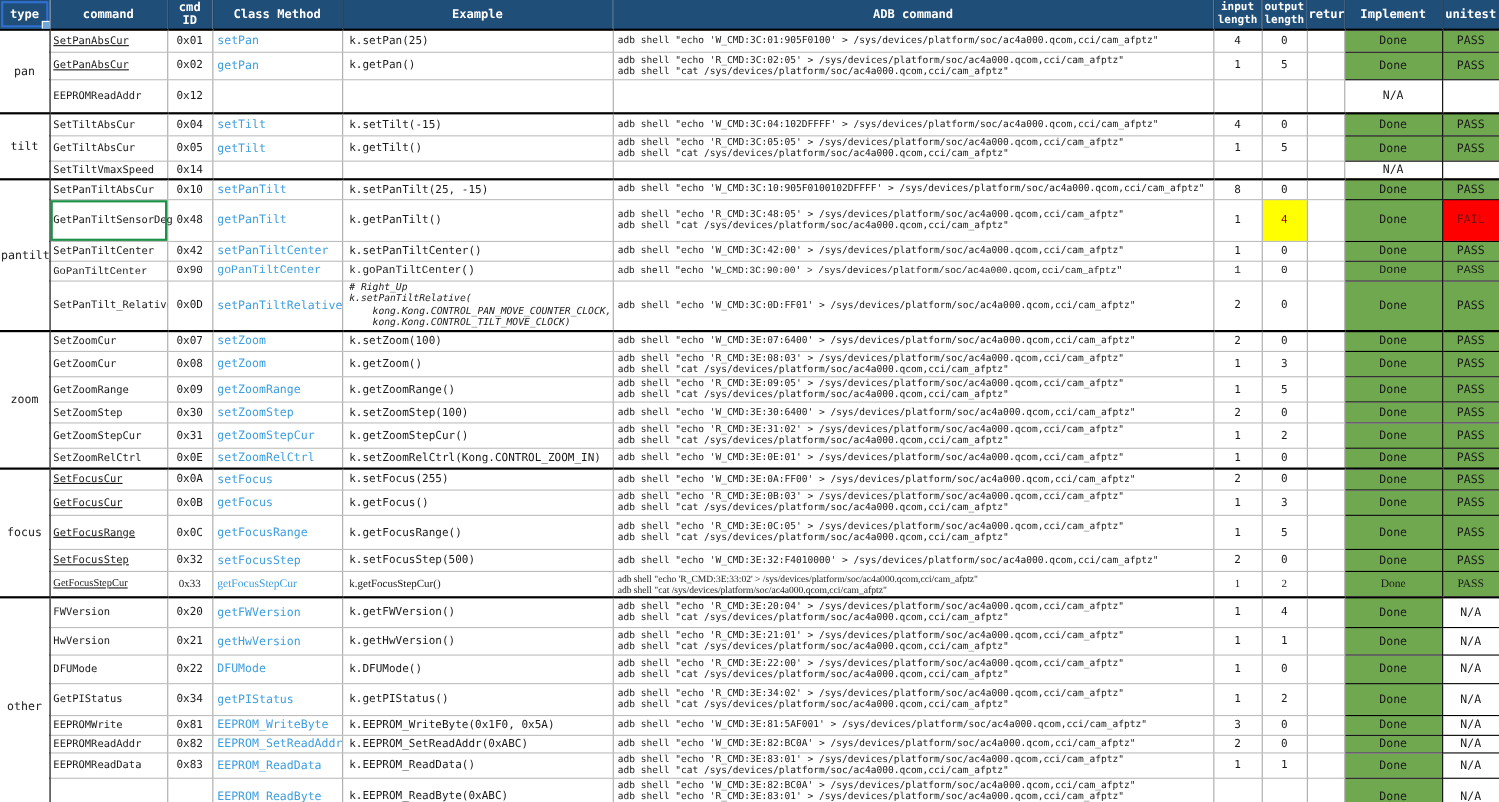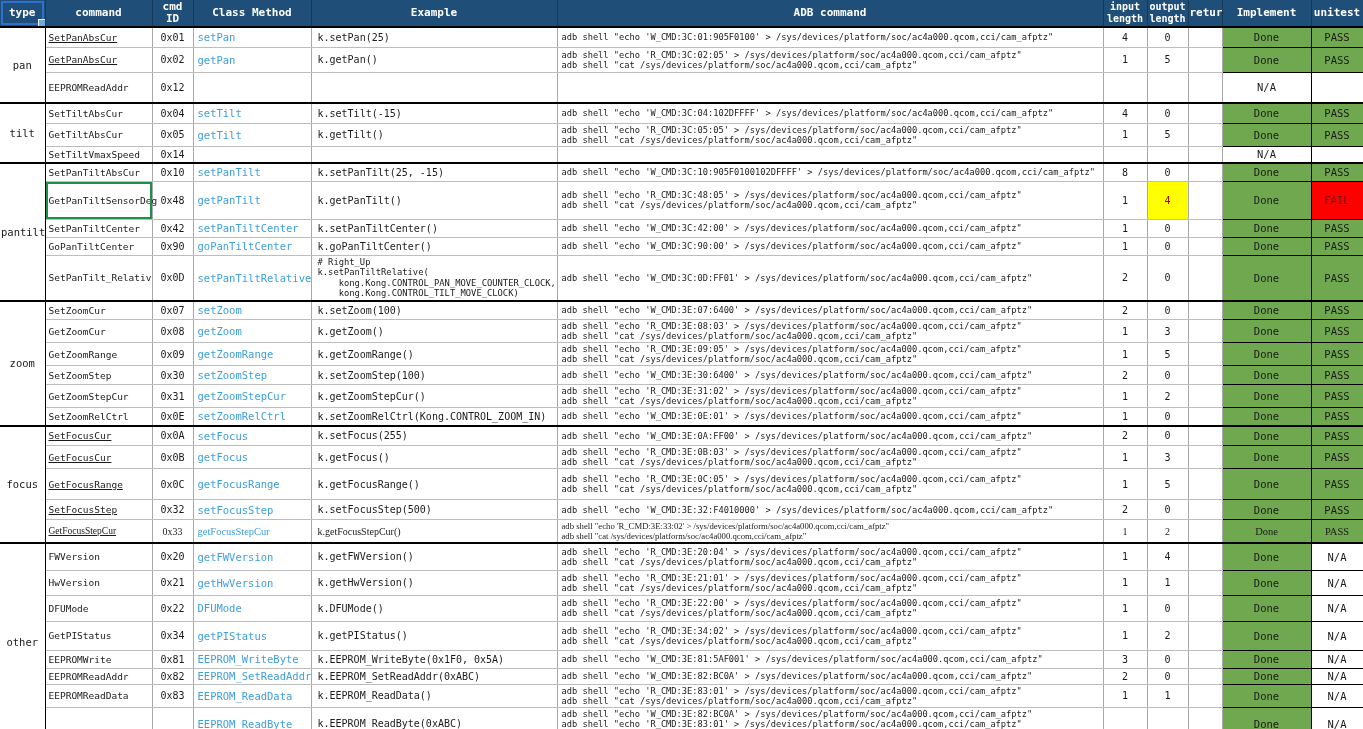--- a/index.html
+++ b/index.html
@@ -21,21 +21,21 @@
   tbody td{border-right:1px solid #a9a9a9;border-bottom:1px solid #bdbdbd;color:#1a1a1a;}
   tbody td.gs{border-top:2px solid #000;}
   tbody tr:last-child td{border-bottom:2px solid #000;}
 
   .c-type{font-size:10.5px;text-align:center;border-right:1.5px solid #000 !important;}
   .c-cmd{font-size:9.5px;padding-left:3px;white-space:pre;}
   .c-cmd.u{text-decoration:underline;}
   .c-id{font-size:10px;text-align:center;}
   .c-method{font-size:10.5px;padding-left:4px;color:#3f9ede;white-space:pre;}
   .c-example{font-size:10px;padding-left:6px;white-space:pre;line-height:11px;}
-  .c-example.multi{font-size:8.8px;line-height:10.5px;}
+  .c-example.multi{font-size:8.8px;line-height:10.5px;font-style:italic;}
   .c-adb{font-size:8.7px;padding-left:4px;white-space:pre;line-height:10px;}
   .c-in,.c-out{font-size:10px;text-align:center;}
   .c-ret{font-size:10px;text-align:center;}
   .c-impl,.c-unit{font-size:10.5px;text-align:center;border:1px solid #000;}
   .c-impl.gs,.c-unit.gs{border-top:2px solid #000;}
   .g{background:#6fa84e;}
   .rfail{background:#ff0000;color:#7a1010;}
   .hi{background:#ffff00;color:#9c0006;}
   .green-box{position:relative;}
   .green-box::after{content:'';position:absolute;inset:0;border:2px solid #1d9048;pointer-events:none;}
@@ -185,21 +185,21 @@
           <td class="c-id">0x42</td>
           <td class="c-method">setPanTiltCenter</td>
           <td class="c-example">k.setPanTiltCenter()</td>
           <td class="c-adb">adb shell "echo 'W_CMD:3C:42:00' &gt; /sys/devices/platform/soc/ac4a000.qcom,cci/cam_afptz"</td>
           <td class="c-in">1</td>
           <td class="c-out">0</td>
           <td class="c-ret"></td>
           <td class="c-impl g">Done</td>
           <td class="c-unit g">PASS</td>
         </tr>
-        <tr style="height: 18px;">
+        <tr style="height: 18px; font-family: Liberation Mono, monospace;">
           <td class="c-cmd">GoPanTiltCenter</td>
           <td class="c-id">0x90</td>
           <td class="c-method">goPanTiltCenter</td>
           <td class="c-example">k.goPanTiltCenter()</td>
           <td class="c-adb">adb shell "echo 'W_CMD:3C:90:00' &gt; /sys/devices/platform/soc/ac4a000.qcom,cci/cam_afptz"</td>
           <td class="c-in">1</td>
           <td class="c-out">0</td>
           <td class="c-ret"></td>
           <td class="c-impl g">Done</td>
           <td class="c-unit g">PASS</td>

